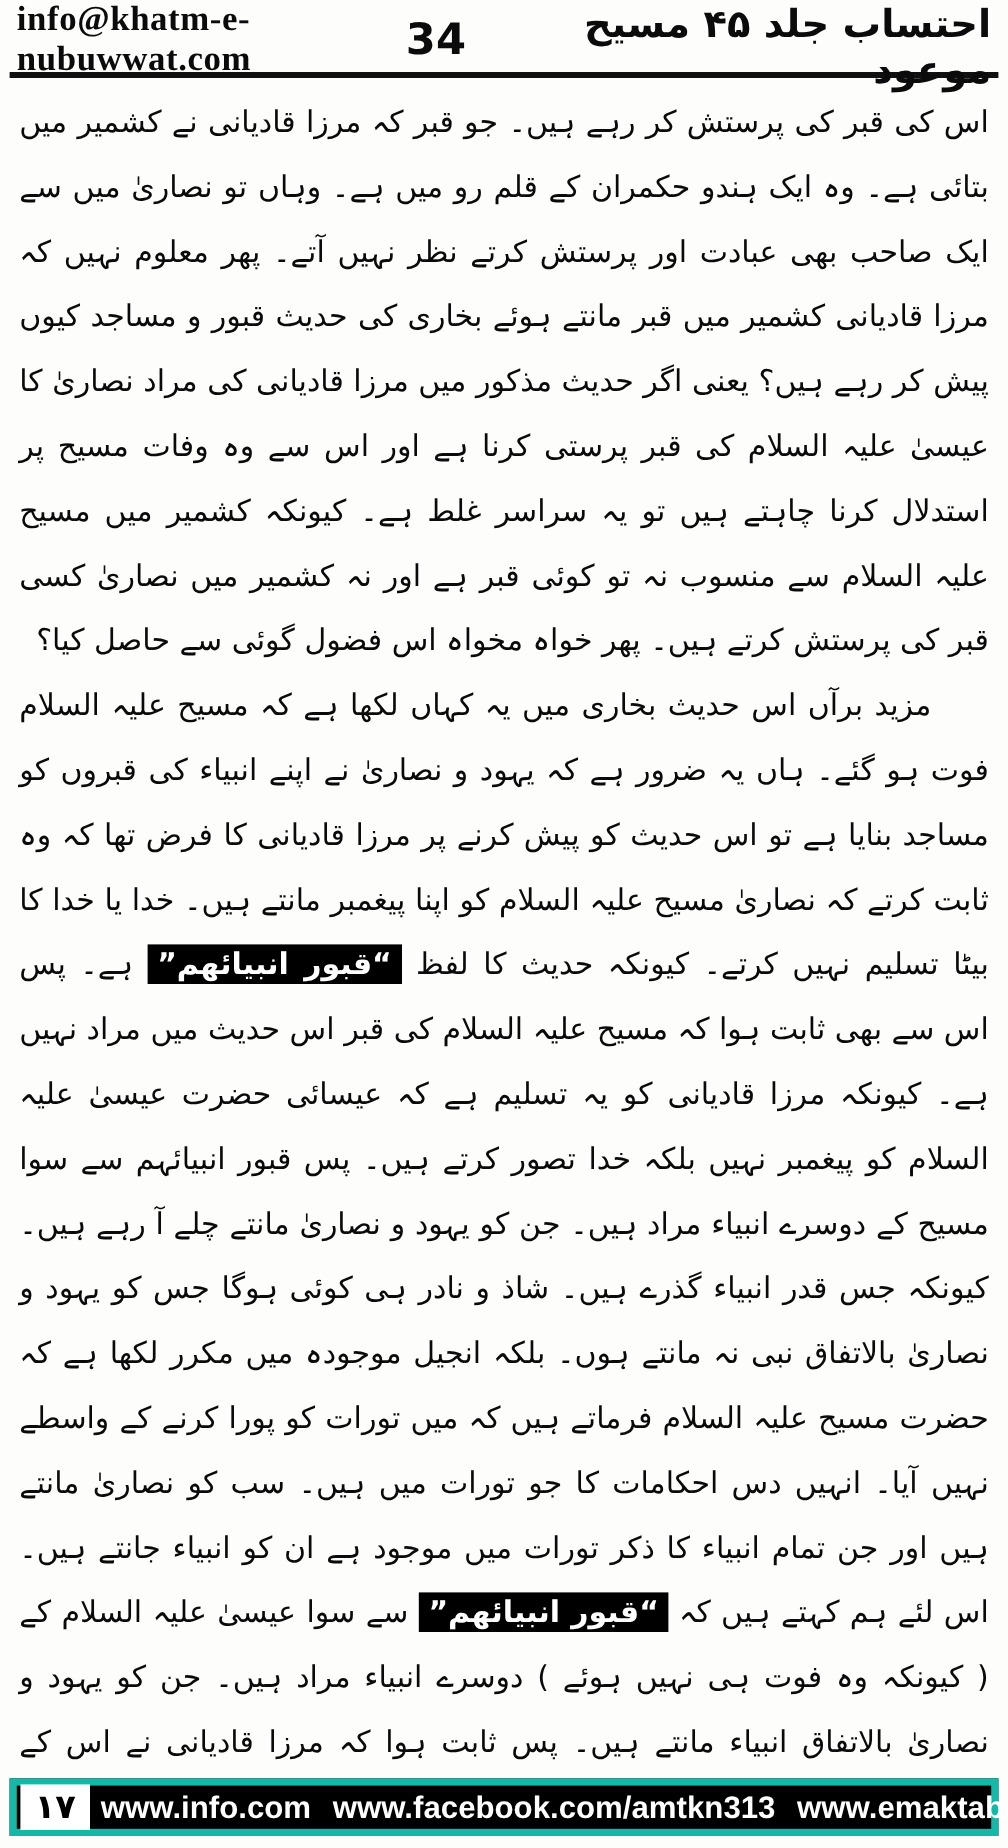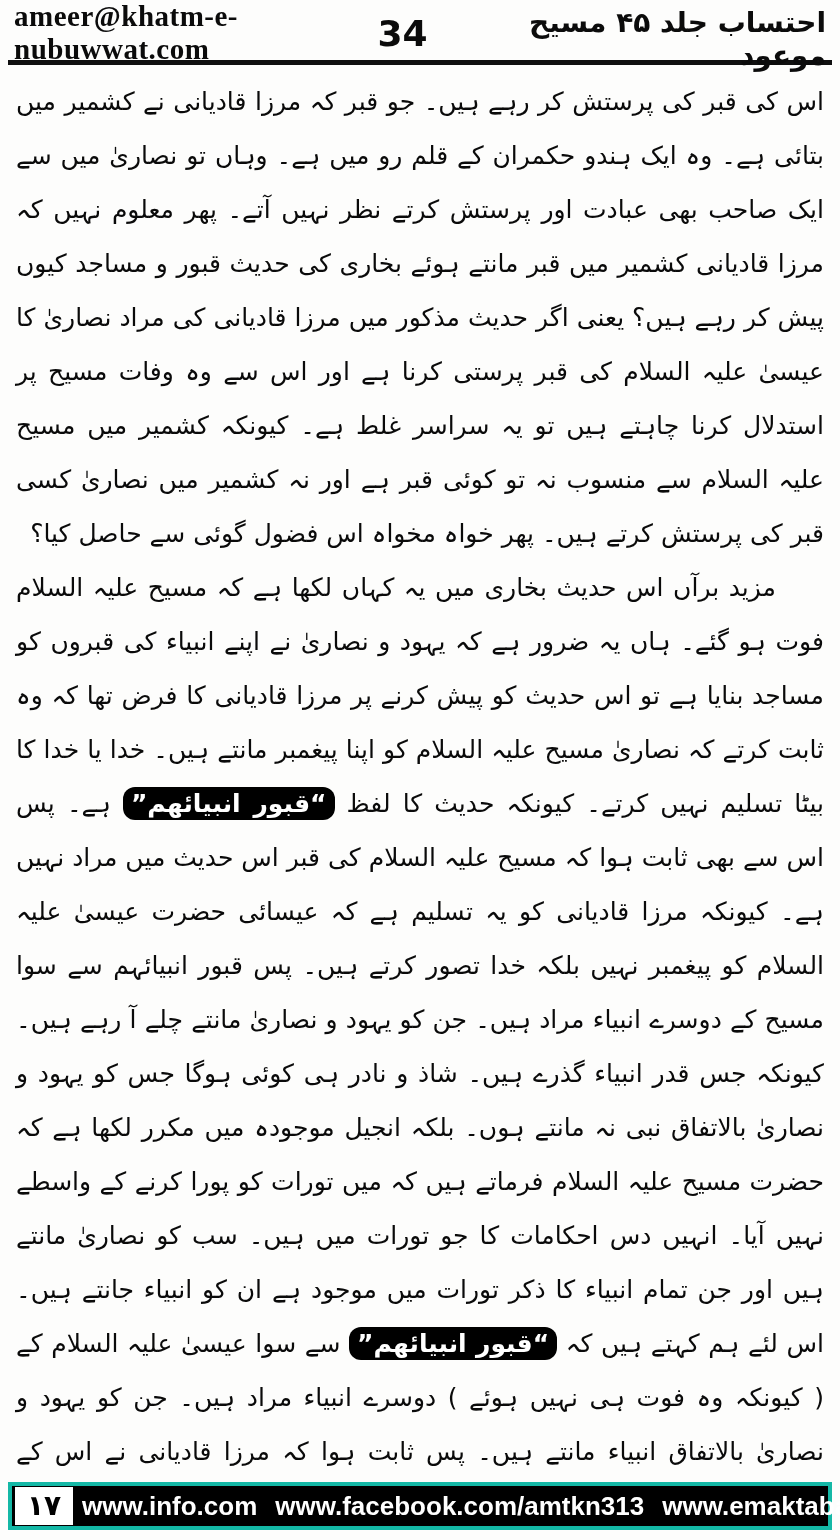--- a/index.html
+++ b/index.html
@@ -35,21 +35,21 @@
   .header .page-no {
     font-family: "DejaVu Sans", sans-serif;
     font-weight: bold;
     font-size: 36px;
     transform: translateX(-30px);
   }
   .header .title {
     direction: rtl;
     font-family: "DejaVu Sans", sans-serif;
     font-weight: bold;
-    font-size: 28px;
+    font-size: 32px;
     margin-top: 11px;
   }
   .rule {
     border-top: 5px solid #101010;
     margin: 2px 8px 0 8px;
   }
   .content {
     direction: rtl;
     text-align: justify;
     padding: 10px 16px 0 16px;
@@ -61,36 +61,36 @@
   .content p.para {
     margin: 0;
   }
   .content p.para.indent {
     text-indent: 48px;
   }
   .hl {
     background: #000000;
     color: #ffffff;
     padding: 2px 8px;
-    border-radius: 12px;
+    border-radius: 0;
     font-weight: bold;
     white-space: nowrap;
   }
   .footer {
     position: absolute;
     left: 8px;
     right: 8px;
     bottom: 10px;
     height: 48px;
     background: #000000;
     display: flex;
     direction: ltr;
     align-items: center;
     box-sizing: border-box;
-    border: 4px solid #14b8a6;
+    border: 6px solid #14b8a6;
   }
   .footer .num-box {
     width: 58px;
     height: 38px;
     margin-left: 3px;
     background: #ffffff;
     color: #000000;
     font-family: "DejaVu Sans", sans-serif;
     font-weight: bold;
     font-size: 28px;
@@ -110,21 +110,21 @@
   .footer .links .flink {
     margin: 0 9px;
   }
 </style>
 </head>
 <body>
 
 <div class="page">
 
   <div class="header">
-    <div class="email">ameer@khatm-e-nubuwwat.com</div>
+    <div class="email">info@khatm-e-nubuwwat.com</div>
     <div class="page-no">34</div>
     <div class="title">احتساب جلد ۴۵ مسیح موعود</div>
   </div>
 
   <div class="rule"></div>
 
   <div class="content" id="content">
       <p class="para"><span>اس کی قبر کی پرستش کر رہے ہیں۔ جو قبر کہ مرزا قادیانی نے کشمیر میں بتائی ہے۔ وہ ایک ہندو حکمران کے قلم رو میں ہے۔ وہاں تو نصاریٰ میں سے ایک صاحب بھی عبادت اور پرستش کرتے نظر نہیں آتے۔ پھر معلوم نہیں کہ مرزا قادیانی کشمیر میں قبر مانتے ہوئے بخاری کی حدیث قبور و مساجد کیوں پیش کر رہے ہیں؟ یعنی اگر حدیث مذکور میں مرزا قادیانی کی مراد نصاریٰ کا عیسیٰ علیہ السلام کی قبر پرستی کرنا ہے اور اس سے وہ وفات مسیح پر استدلال کرنا چاہتے ہیں تو یہ سراسر غلط ہے۔ کیونکہ کشمیر میں مسیح علیہ السلام سے منسوب نہ تو کوئی قبر ہے اور نہ کشمیر میں نصاریٰ کسی قبر کی پرستش کرتے ہیں۔ پھر خواہ مخواہ اس فضول گوئی سے حاصل کیا؟</span></p>
       <p class="para indent"><span>مزید برآں اس حدیث بخاری میں یہ کہاں لکھا ہے کہ مسیح علیہ السلام فوت ہو گئے۔ ہاں یہ ضرور ہے کہ یہود و نصاریٰ نے اپنے انبیاء کی قبروں کو مساجد بنایا ہے تو اس حدیث کو پیش کرنے پر مرزا قادیانی کا فرض تھا کہ وہ ثابت کرتے کہ نصاریٰ مسیح علیہ السلام کو اپنا پیغمبر مانتے ہیں۔ خدا یا خدا کا بیٹا تسلیم نہیں کرتے۔ کیونکہ حدیث کا لفظ </span><span class="hl">“قبور انبیائهم”</span><span> ہے۔ پس اس سے بھی ثابت ہوا کہ مسیح علیہ السلام کی قبر اس حدیث میں مراد نہیں ہے۔ کیونکہ مرزا قادیانی کو یہ تسلیم ہے کہ عیسائی حضرت عیسیٰ علیہ السلام کو پیغمبر نہیں بلکہ خدا تصور کرتے ہیں۔ پس قبور انبیائہم سے سوا مسیح کے دوسرے انبیاء مراد ہیں۔ جن کو یہود و نصاریٰ مانتے چلے آ رہے ہیں۔ کیونکہ جس قدر انبیاء گذرے ہیں۔ شاذ و نادر ہی کوئی ہوگا جس کو یہود و نصاریٰ بالاتفاق نبی نہ مانتے ہوں۔ بلکہ انجیل موجودہ میں مکرر لکھا ہے کہ حضرت مسیح علیہ السلام فرماتے ہیں کہ میں تورات کو پورا کرنے کے واسطے نہیں آیا۔ انہیں دس احکامات کا جو تورات میں ہیں۔ سب کو نصاریٰ مانتے ہیں اور جن تمام انبیاء کا ذکر تورات میں موجود ہے ان کو انبیاء جانتے ہیں۔ اس لئے ہم کہتے ہیں کہ </span><span class="hl">“قبور انبیائهم”</span><span> سے سوا عیسیٰ علیہ السلام کے ( کیونکہ وہ فوت ہی نہیں ہوئے ) دوسرے انبیاء مراد ہیں۔ جن کو یہود و نصاریٰ بالاتفاق انبیاء مانتے ہیں۔ پس ثابت ہوا کہ مرزا قادیانی نے اس کے متعلق جو کچھ بھی لکھا ہے۔ سب غلط اور عوام فریبی دھوکا دہی پر مبنی ہے۔ </span></p>
     </div>

